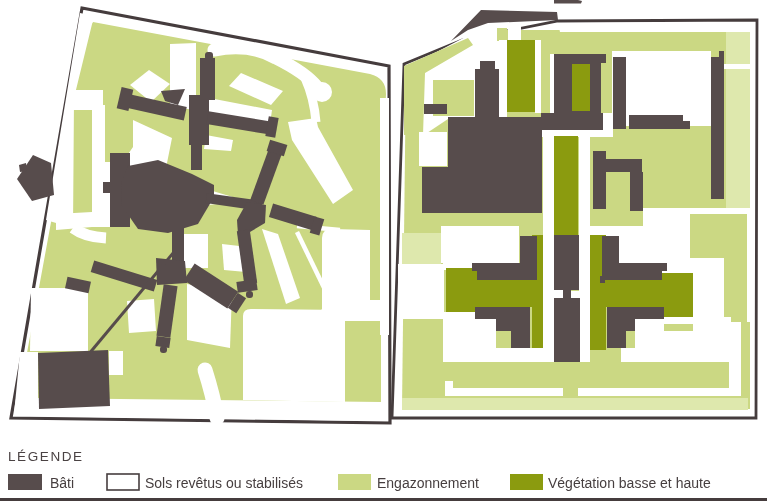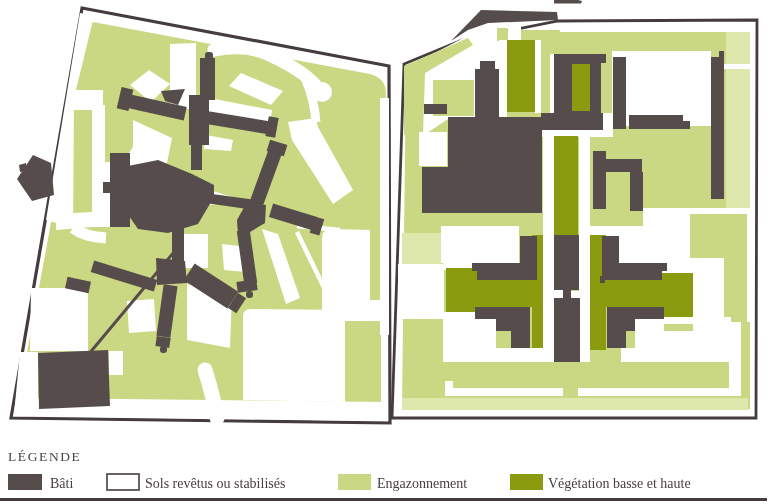--- a/index.html
+++ b/index.html
@@ -1,17 +1,17 @@
 <!DOCTYPE html>
 <html><head>
 <meta charset="utf-8">
 <style>
 html,body{margin:0;padding:0;background:#fff;width:770px;height:504px;overflow:hidden;}
 body{font-family:"Liberation Sans", sans-serif;}
-#wrap{position:relative;width:770px;height:504px;font-family:Liberation Serif, serif;}
+#wrap{position:relative;width:770px;height:504px;}
 svg{display:block;}
 </style>
 </head>
 <body>
 <div id="wrap">
 <svg width="770" height="504" viewBox="0 0 770 504" xmlns="http://www.w3.org/2000/svg">
 
 <rect x="0" y="0" width="770" height="504" fill="#ffffff"></rect>
 <g>
 

